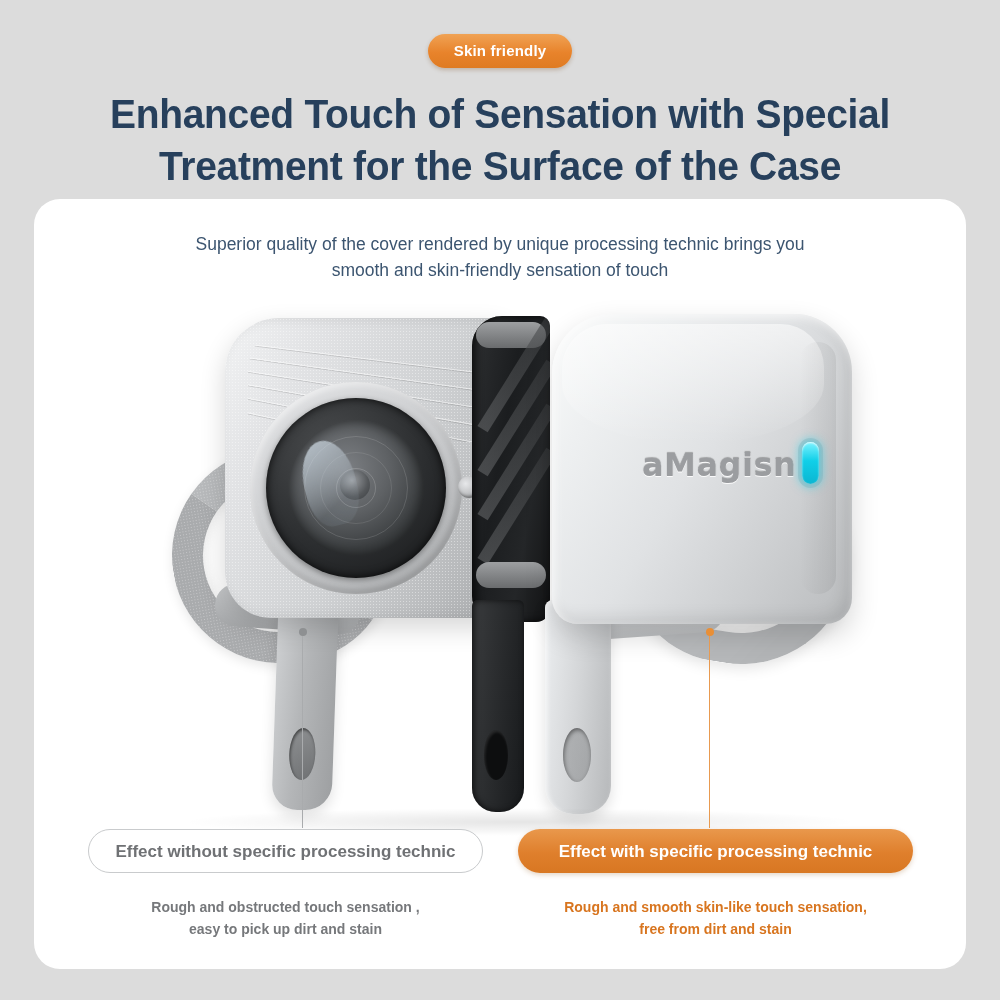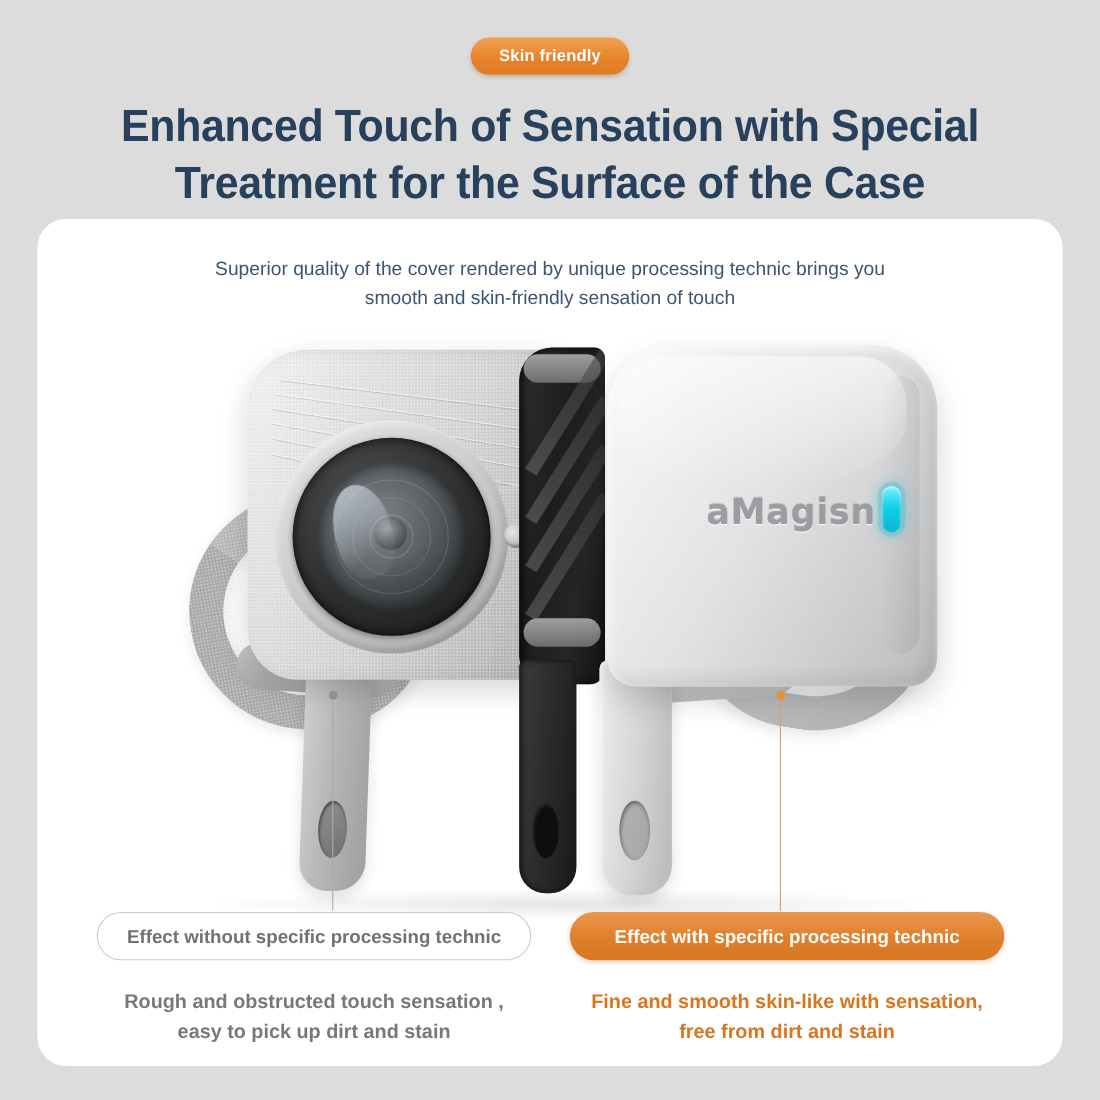--- a/index.html
+++ b/index.html
@@ -320,21 +320,21 @@
   .pill-right{
     left:518px; top:829px; width:395px;
     background:linear-gradient(180deg,#e9984c 0%,#df7f2c 55%,#d87722 100%);
     color:#ffffff;
     box-shadow:0 2px 5px rgba(150,90,30,.25);
   }
 
   
   .caption{
     position:absolute; top:897px; width:395px;
-    text-align:center; font-size:18px; font-weight:600; line-height:1.55;
+    text-align:center; font-size:14px; font-weight:600; line-height:1.55;
   }
   .caption-left{ left:88px; color:#76787b; }
   .caption-right{ left:518px; color:#d8751f; }
 </style>
 </head>
 <body>
 
 <div class="badge-wrap">
   <span class="badge">Skin friendly</span>
 </div>
@@ -413,15 +413,15 @@
 </div>
 
 <div class="pill pill-left">Effect without specific processing technic</div>
 <div class="pill pill-right">Effect with specific processing technic</div>
 
 <div class="caption caption-left">
   <div>Rough and obstructed touch sensation ,</div>
   <div>easy to pick up dirt and stain</div>
 </div>
 <div class="caption caption-right">
-  <div>Fine and smooth skin-like  with sensation,</div>
+  <div>Rough and smooth skin-like  touch sensation,</div>
   <div>free from dirt and stain</div>
 </div>
 
 </body></html>

